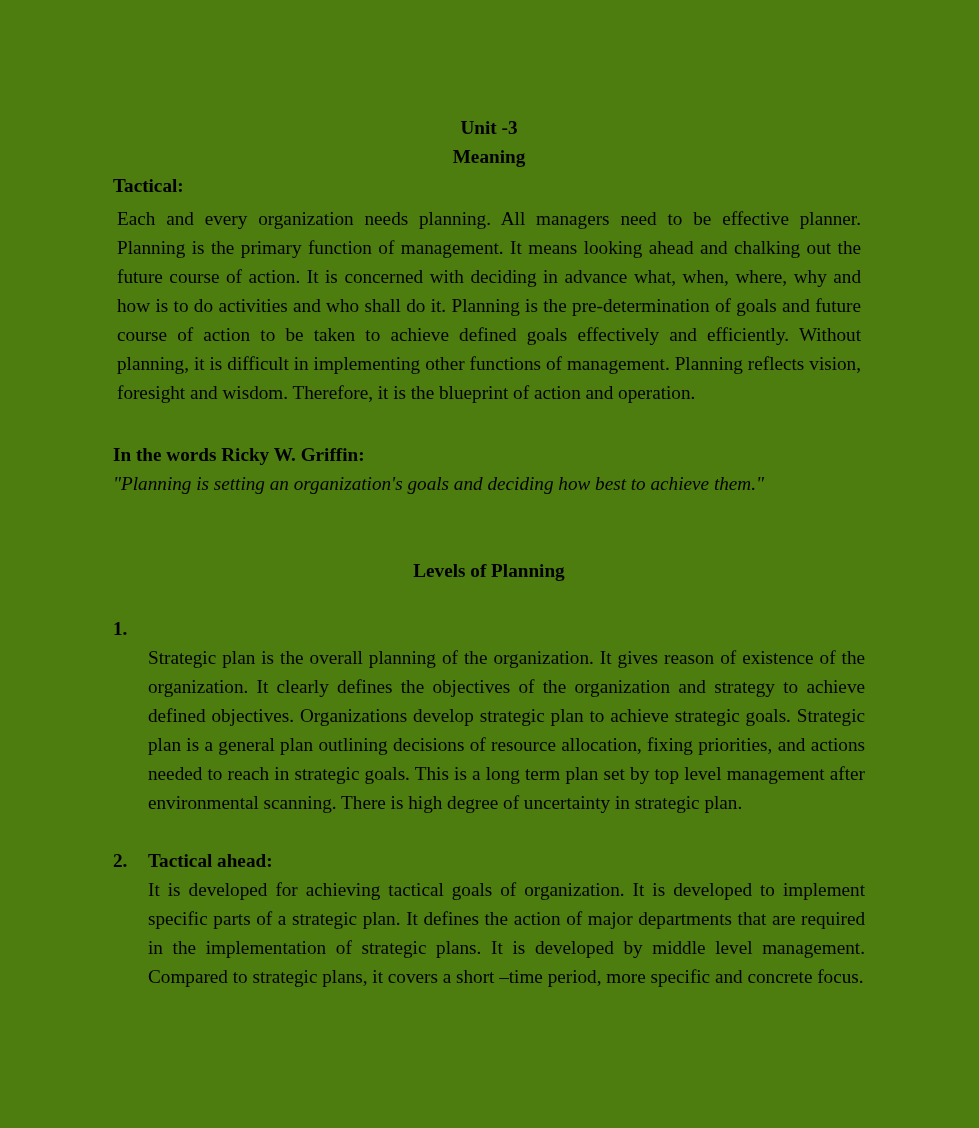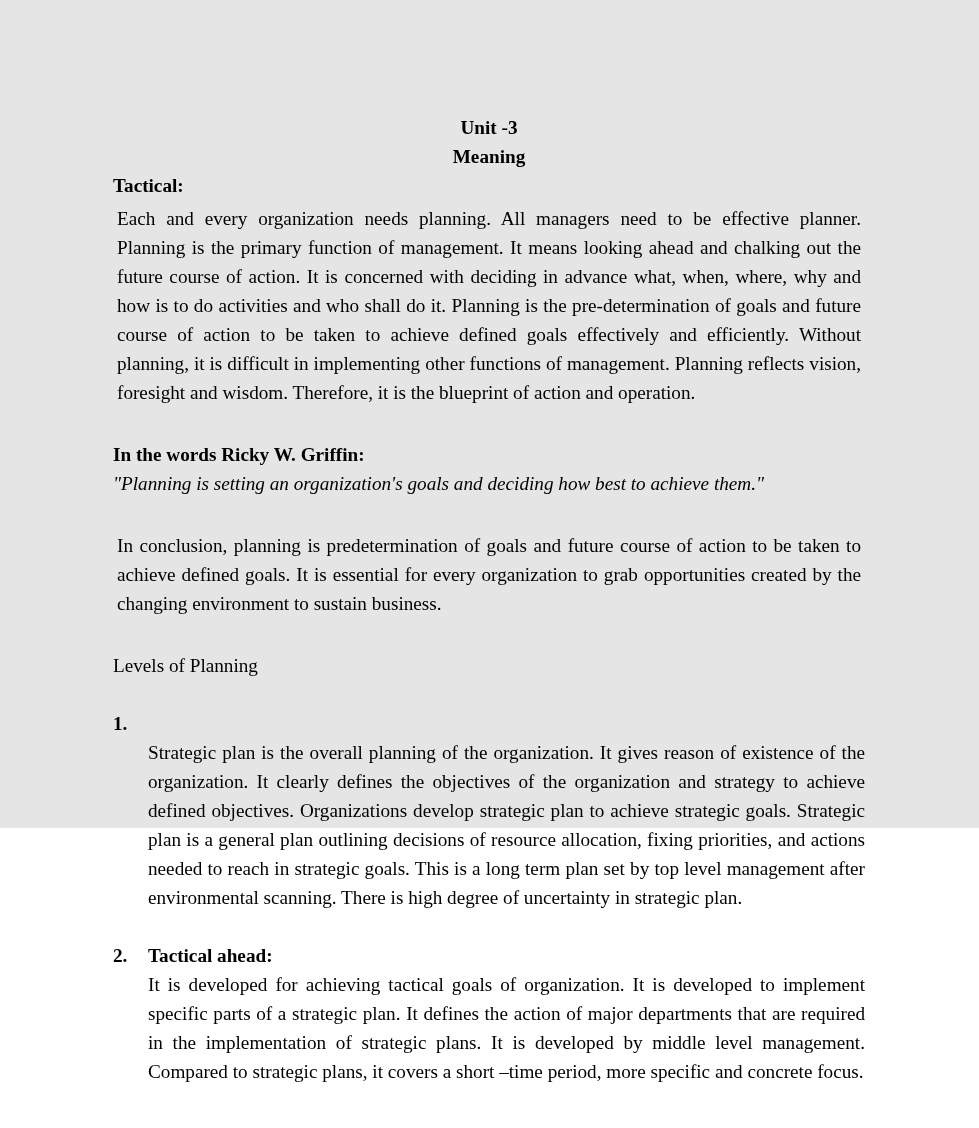--- a/index.html
+++ b/index.html
@@ -10,42 +10,42 @@
   body {
     width: 979px;
     height: 1128px;
     overflow: hidden;
     font-family: "Liberation Serif", "DejaVu Serif", serif;
     color: #000000;
   }
   .page {
     position: relative;
     width: 979px;
-    height: 828px;
-    background: #e5e5e5;
+    height: 1128px;
+    background: #4d7c0f;
     box-sizing: border-box;
     padding: 113px 114px 0 113px;
   }
   .doc-body {
     width: 752px;
     font-size: 19.2px;
     line-height: 29px;
   }
   .title-line {
     text-align: center;
     font-weight: bold;
     line-height: 29px;
   }
   .section-heading {
     font-weight: bold;
     line-height: 29px;
   }
   .center-heading {
-    text-align: left;
-    font-weight: normal;
+    text-align: center;
+    font-weight: bold;
     line-height: 29px;
   }
   p.para {
     margin: 4px;
     text-align: justify;
     text-justify: inter-word;
     line-height: 29px;
     hyphens: none;
   }
   .quote {
@@ -93,21 +93,20 @@
     <div class="section-heading">Tactical:</div>
     <p class="para">Each and every organization needs planning. All managers need to be effective planner. Planning is the primary function of management. It means looking ahead and chalking out the future course of action. It is concerned with deciding in advance what, when, where, why and how is to do activities and who shall do it. Planning is the pre-determination of goals and future course of action to be taken to achieve defined goals effectively and efficiently. Without planning, it is difficult in implementing other functions of management. Planning reflects vision, foresight and wisdom. Therefore, it is the blueprint of action and operation.</p>
 
     <div class="spacer"></div>
 
     <div class="section-heading">In the words Ricky W. Griffin:</div>
     <p class="quote">"Planning is setting an organization's goals and deciding how best to achieve them."</p>
 
     <div class="spacer"></div>
 
-    <p class="para">In conclusion, planning is predetermination of goals and future course of action to be taken to achieve defined goals. It is essential for every organization to grab opportunities created by the changing environment to sustain business.</p>
 
     <div class="spacer"></div>
 
     <div class="center-heading">Levels of Planning</div>
 
     <div class="spacer"></div>
 
     <div class="list-item">
       <div class="list-marker-row">
         <span class="list-num">1.</span>

